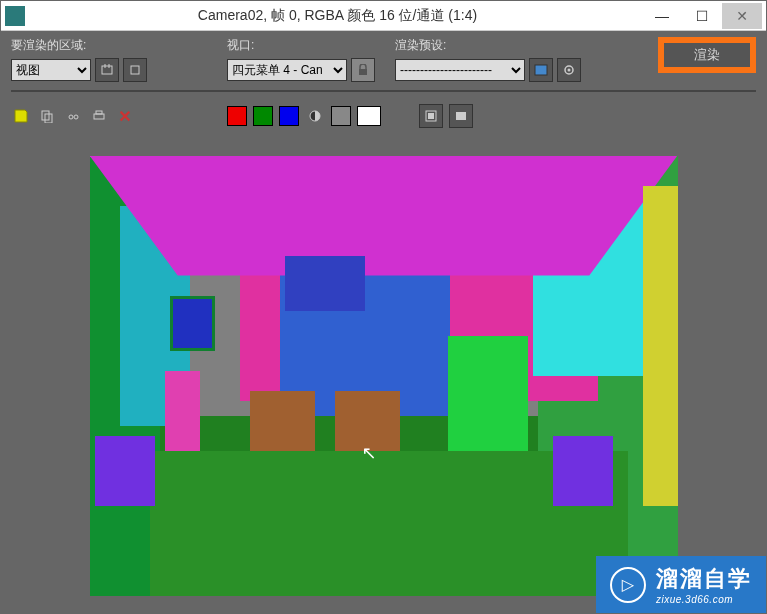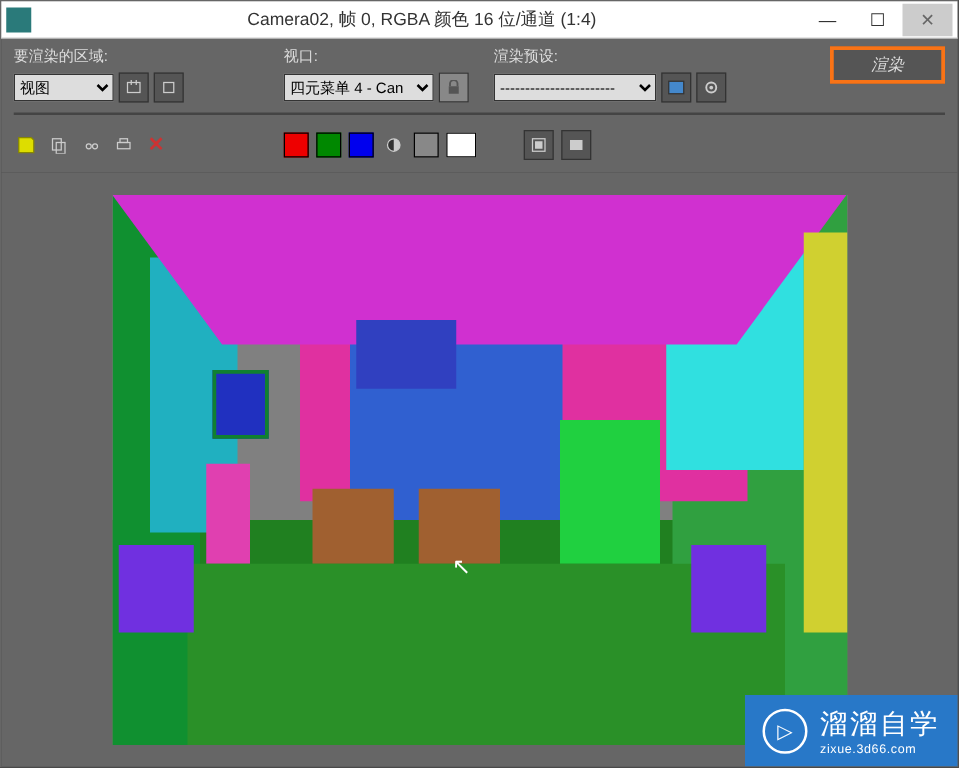--- a/index.html
+++ b/index.html
@@ -23,21 +23,21 @@
     
     select { background: #ddd; border: 1px solid #333; font-size: 12px; height: 22px; }
     .sel-area { width: 80px; }
     .sel-viewport { width: 120px; }
     .sel-preset { width: 130px; }
     .sel-output { width: 110px; }
     
     .icon-btn { width: 24px; height: 24px; background: #555; border: 1px solid #333; display: flex; align-items: center; justify-content: center; cursor: pointer; }
     .icon-btn.lock { background: #888; }
     
-    .render-btn { background: #555; color: #ddd; border: 3px solid #f97316; padding: 3px 30px; font-size: 13px; cursor: pointer; margin-left: auto; font-style: italic; }
+    .render-btn { background: #555; color: #ddd; border: 6px solid #f97316; padding: 3px 30px; font-size: 13px; cursor: pointer; margin-left: auto; }
     
     .separator { height: 2px; background: #444; margin: 4px 0; }
     
     .row2 { display: flex; align-items: center; gap: 6px; padding: 4px 0; }
     .tool-icon { width: 20px; height: 20px; display: flex; align-items: center; justify-content: center; cursor: pointer; }
     .color-swatch { width: 20px; height: 20px; border: 1px solid #000; cursor: pointer; }
     .swatch-red { background: #e00; }
     .swatch-green { background: #080; }
     .swatch-blue { background: #00e; }
     .swatch-grey { background: #888; }
@@ -66,22 +66,22 @@
     .chandelier { position: absolute; top: 100px; left: 195px; width: 80px; height: 55px; background: #3040c0; }
     .frame { position: absolute; top: 140px; left: 80px; width: 45px; height: 55px; background: #2030c0; border: 3px solid #108030; }
     .cabinet { position: absolute; bottom: 145px; left: 75px; width: 35px; height: 80px; background: #e040b0; }
     .side-g { position: absolute; bottom: 145px; right: 150px; width: 80px; height: 115px; background: #20d040; }
     
     .cursor { position: absolute; top: 286px; left: 272px; color: #fff; font-size: 18px; pointer-events: none; z-index: 10; }
     
     .watermark { position: absolute; bottom: 0; right: 0; background: #2878c8; color: #fff; padding: 8px 14px; display: flex; align-items: center; gap: 10px; z-index: 20; }
     .wm-icon { width: 36px; height: 36px; border: 2px solid #fff; border-radius: 50%; display: flex; align-items: center; justify-content: center; font-size: 16px; }
     .wm-text { display: flex; flex-direction: column; }
-    .wm-main { font-size: 22px; font-weight: normal; letter-spacing: 2px; }
-    .wm-sub { font-size: 10px; letter-spacing: 0.5px; }
+    .wm-main { font-size: 22px; font-weight: bold; letter-spacing: 2px; }
+    .wm-sub { font-size: 10px; letter-spacing: 0.5px; font-style: italic; }
     
     .save-icon { color: #dd0; }
     .x-icon { color: #c33; font-weight: bold; }
     svg { display: block; }
   </style>
 </head>
 <body>
 
 <div class="window">
 

